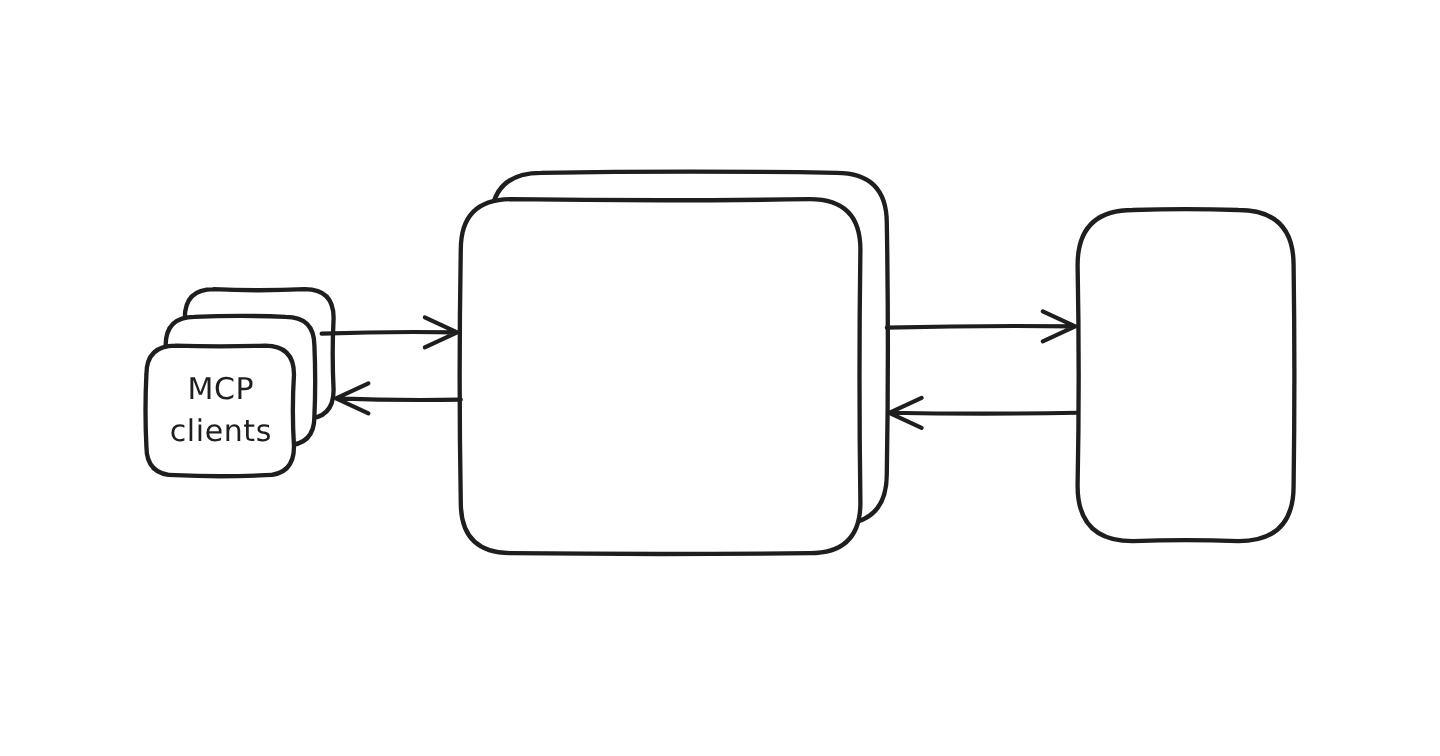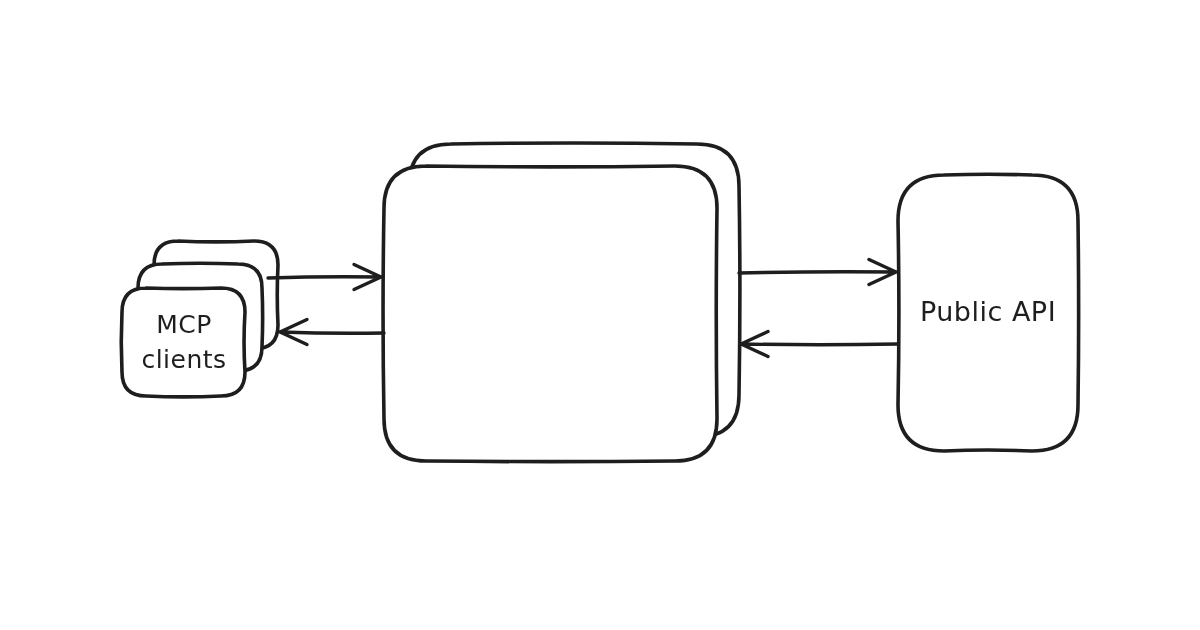--- a/index.html
+++ b/index.html
@@ -38,14 +38,13 @@
     <path class="shape filled" d="M944,175 Q988,173.5 1032,175 Q1078,175 1078,221 Q1079.3,313 1078,405 Q1078,451 1032,451 Q988,449.1 944,451 Q898,451 898,405 Q899.8,313 898,221 Q898,175 944,175"></path>
 
     <path class="arrow" d="M268,278 Q324.5,276.1 381,277 M381,277 L354,264.5 M381,277 L354,289.5"></path>
     <path class="arrow" d="M384,333 Q332,333.9 280,332 M280,332 L307,319.5 M280,332 L307,344.5"></path>
     <path class="arrow" d="M739,273 Q817.5,271.1 896,272 M896,272 L869,259.5 M896,272 L869,284.5"></path>
     <path class="arrow" d="M898,344 Q819.5,345.4 741,344 M741,344 L768,331.5 M741,344 L768,356.5"></path>
   </svg>
 
   <div class="node-label label-clients">MCP
 clients</div>
-  <div class="node-label label-api">Public API</div>
 </div>
 
 </body></html>

